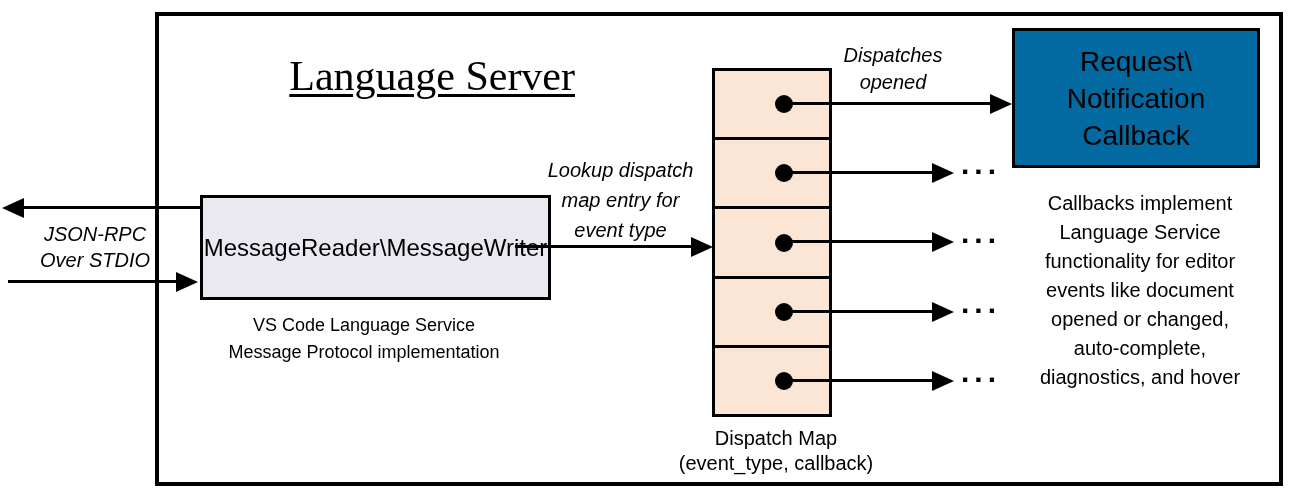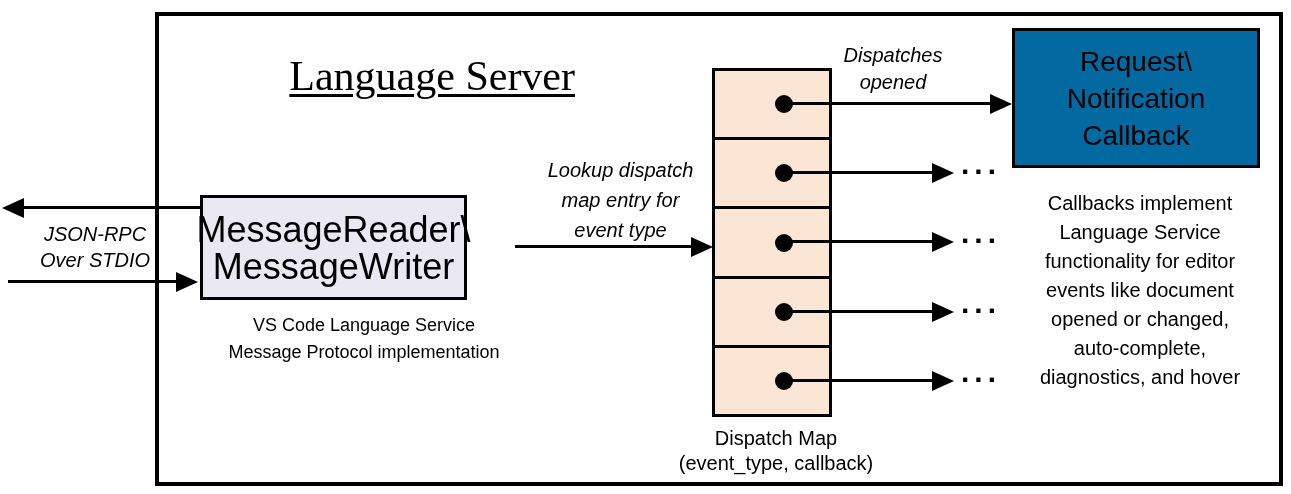--- a/index.html
+++ b/index.html
@@ -37,27 +37,27 @@
     text-align: right;
     text-decoration: underline;
     text-underline-offset: 4px;
     text-decoration-thickness: 3px;
     font-family: Liberation Serif, serif;
   }
 
   
   .msg-box {
     left: 200px; top: 195px;
-    width: 267px; height: 105px;
+    width: 351px; height: 105px;
     background: #eae8f1;
     border: 3px solid #000;
     box-sizing: border-box;
-    display: flex; flex-direction: column;
+    display: flex; 
     align-items: center; justify-content: center;
-    font-size: 36px; line-height: 37px;
+    font-size: 24px; line-height: 37px;
     text-align: center;
   }
   .msg-caption {
     left: 194px; top: 312px;
     width: 340px;
     font-size: 18px; line-height: 27px;
   }
 
   
   .callback-box {

